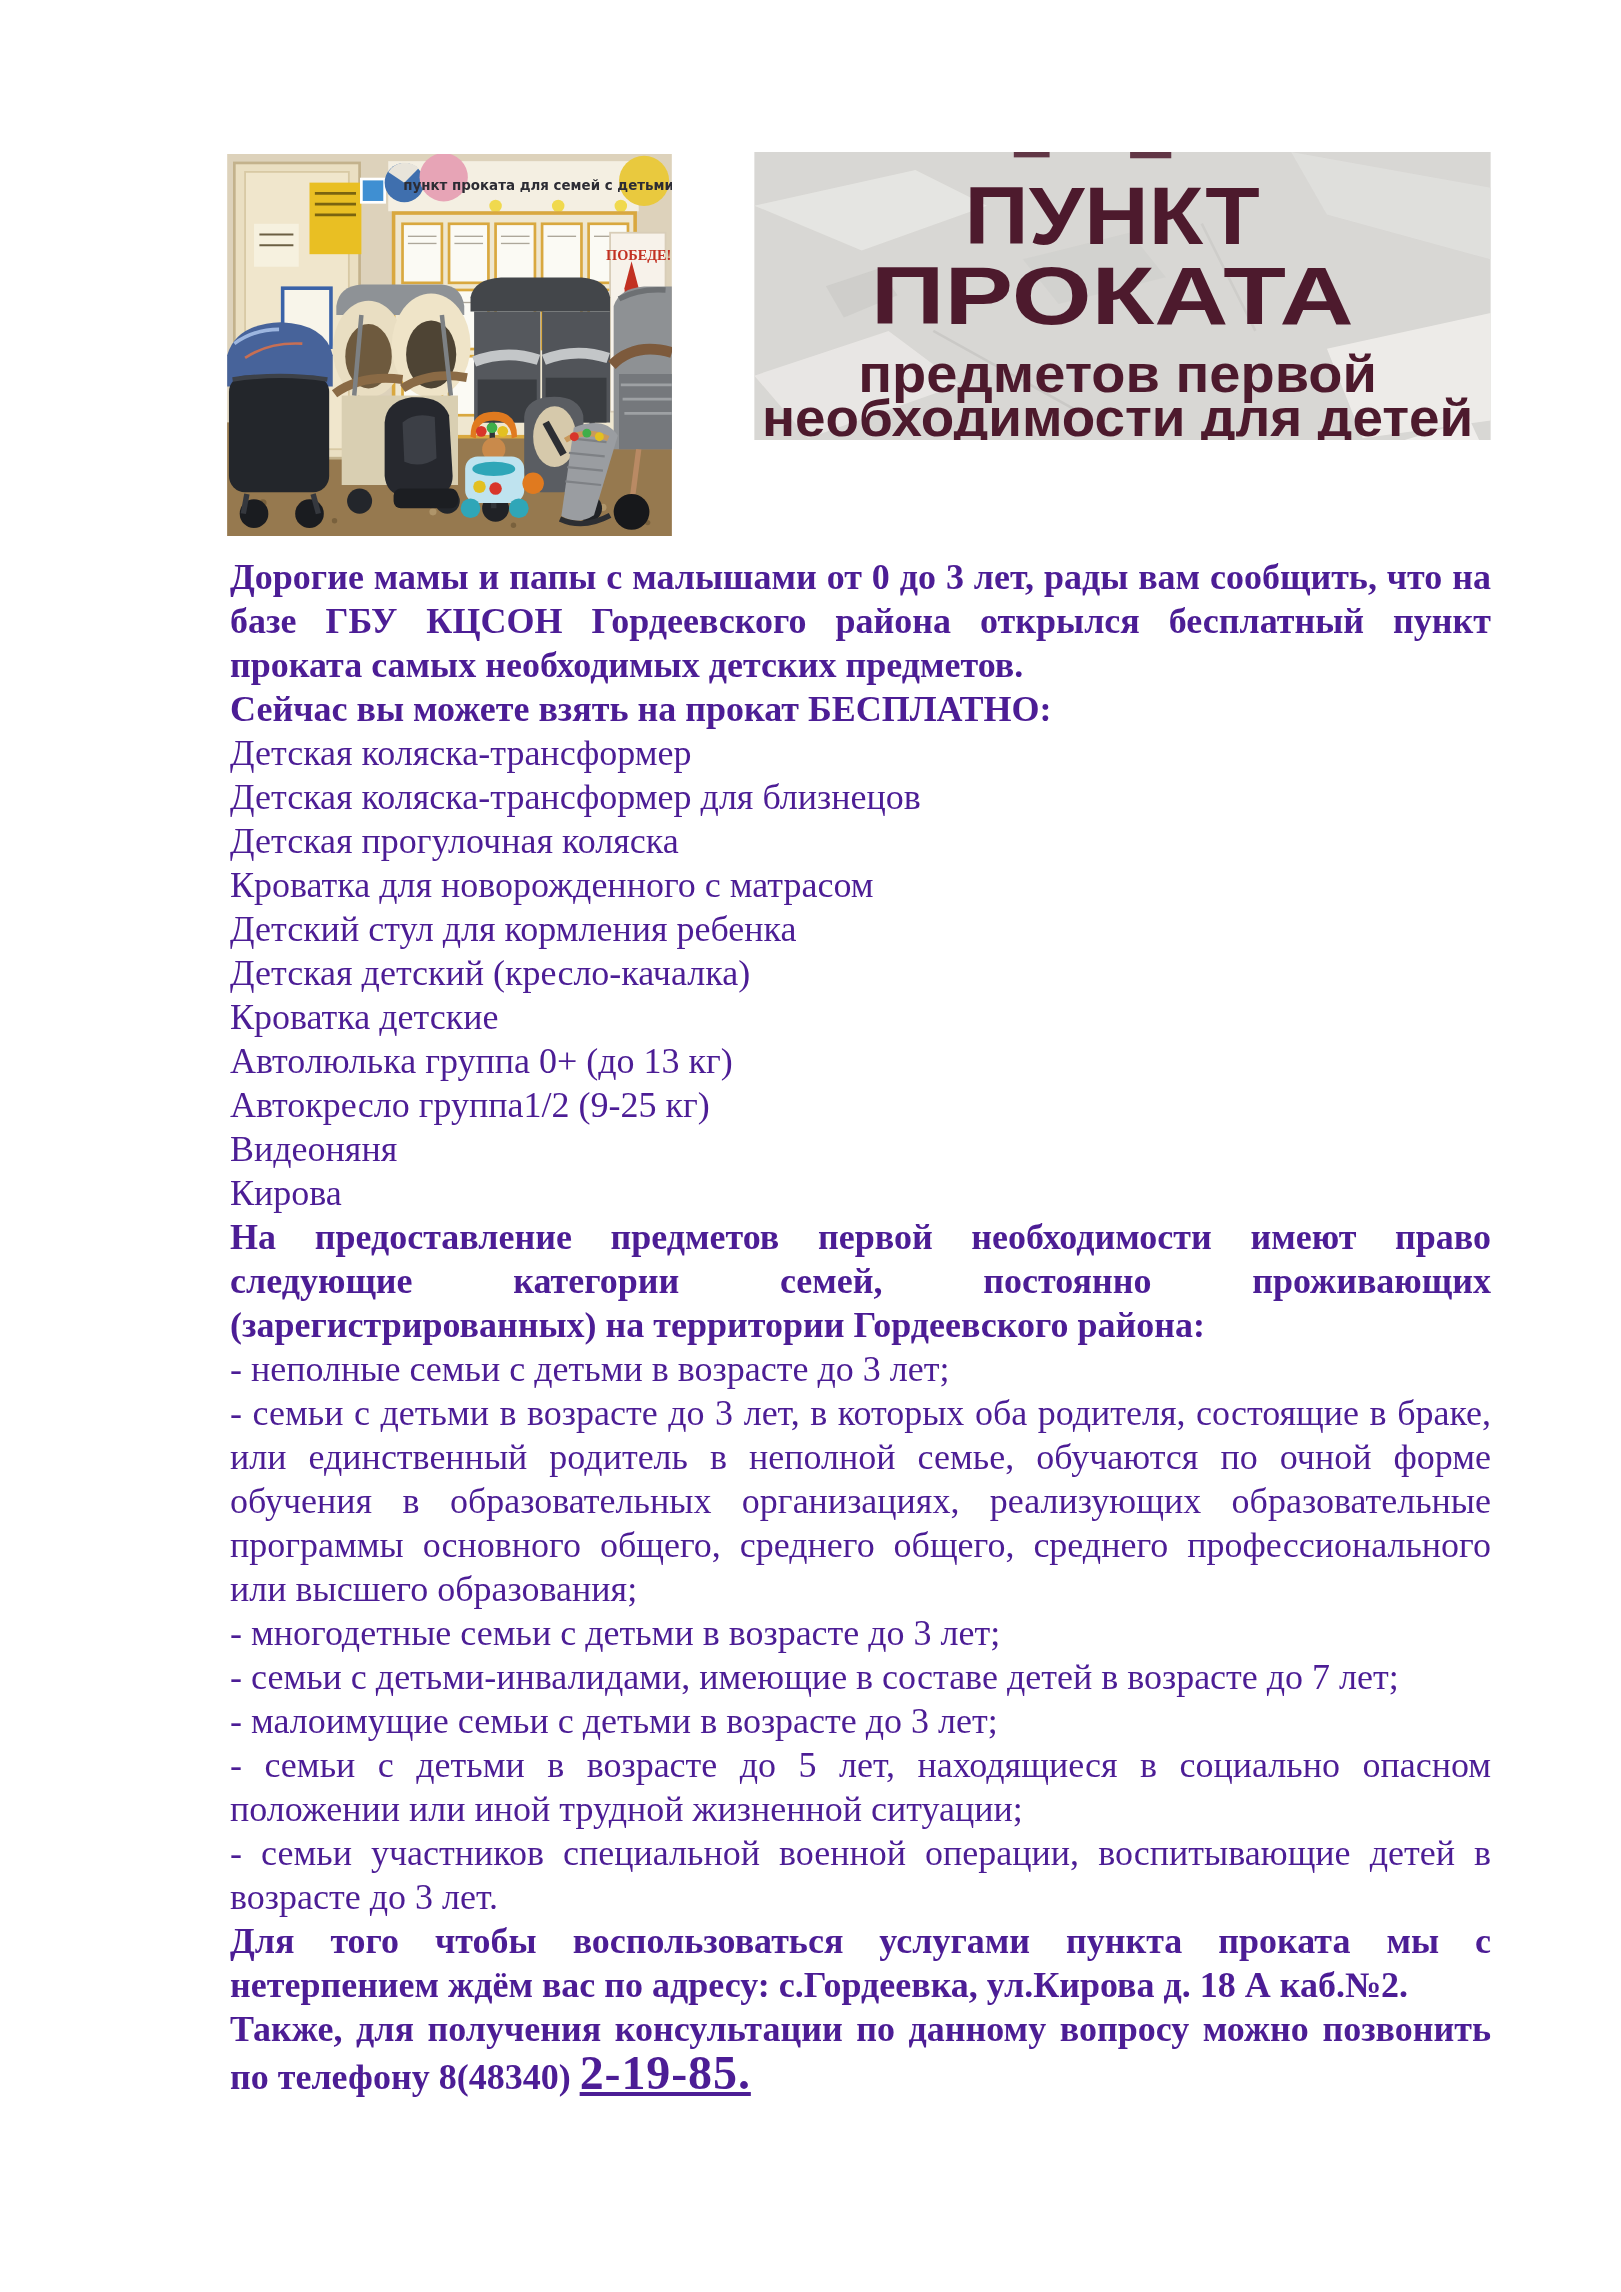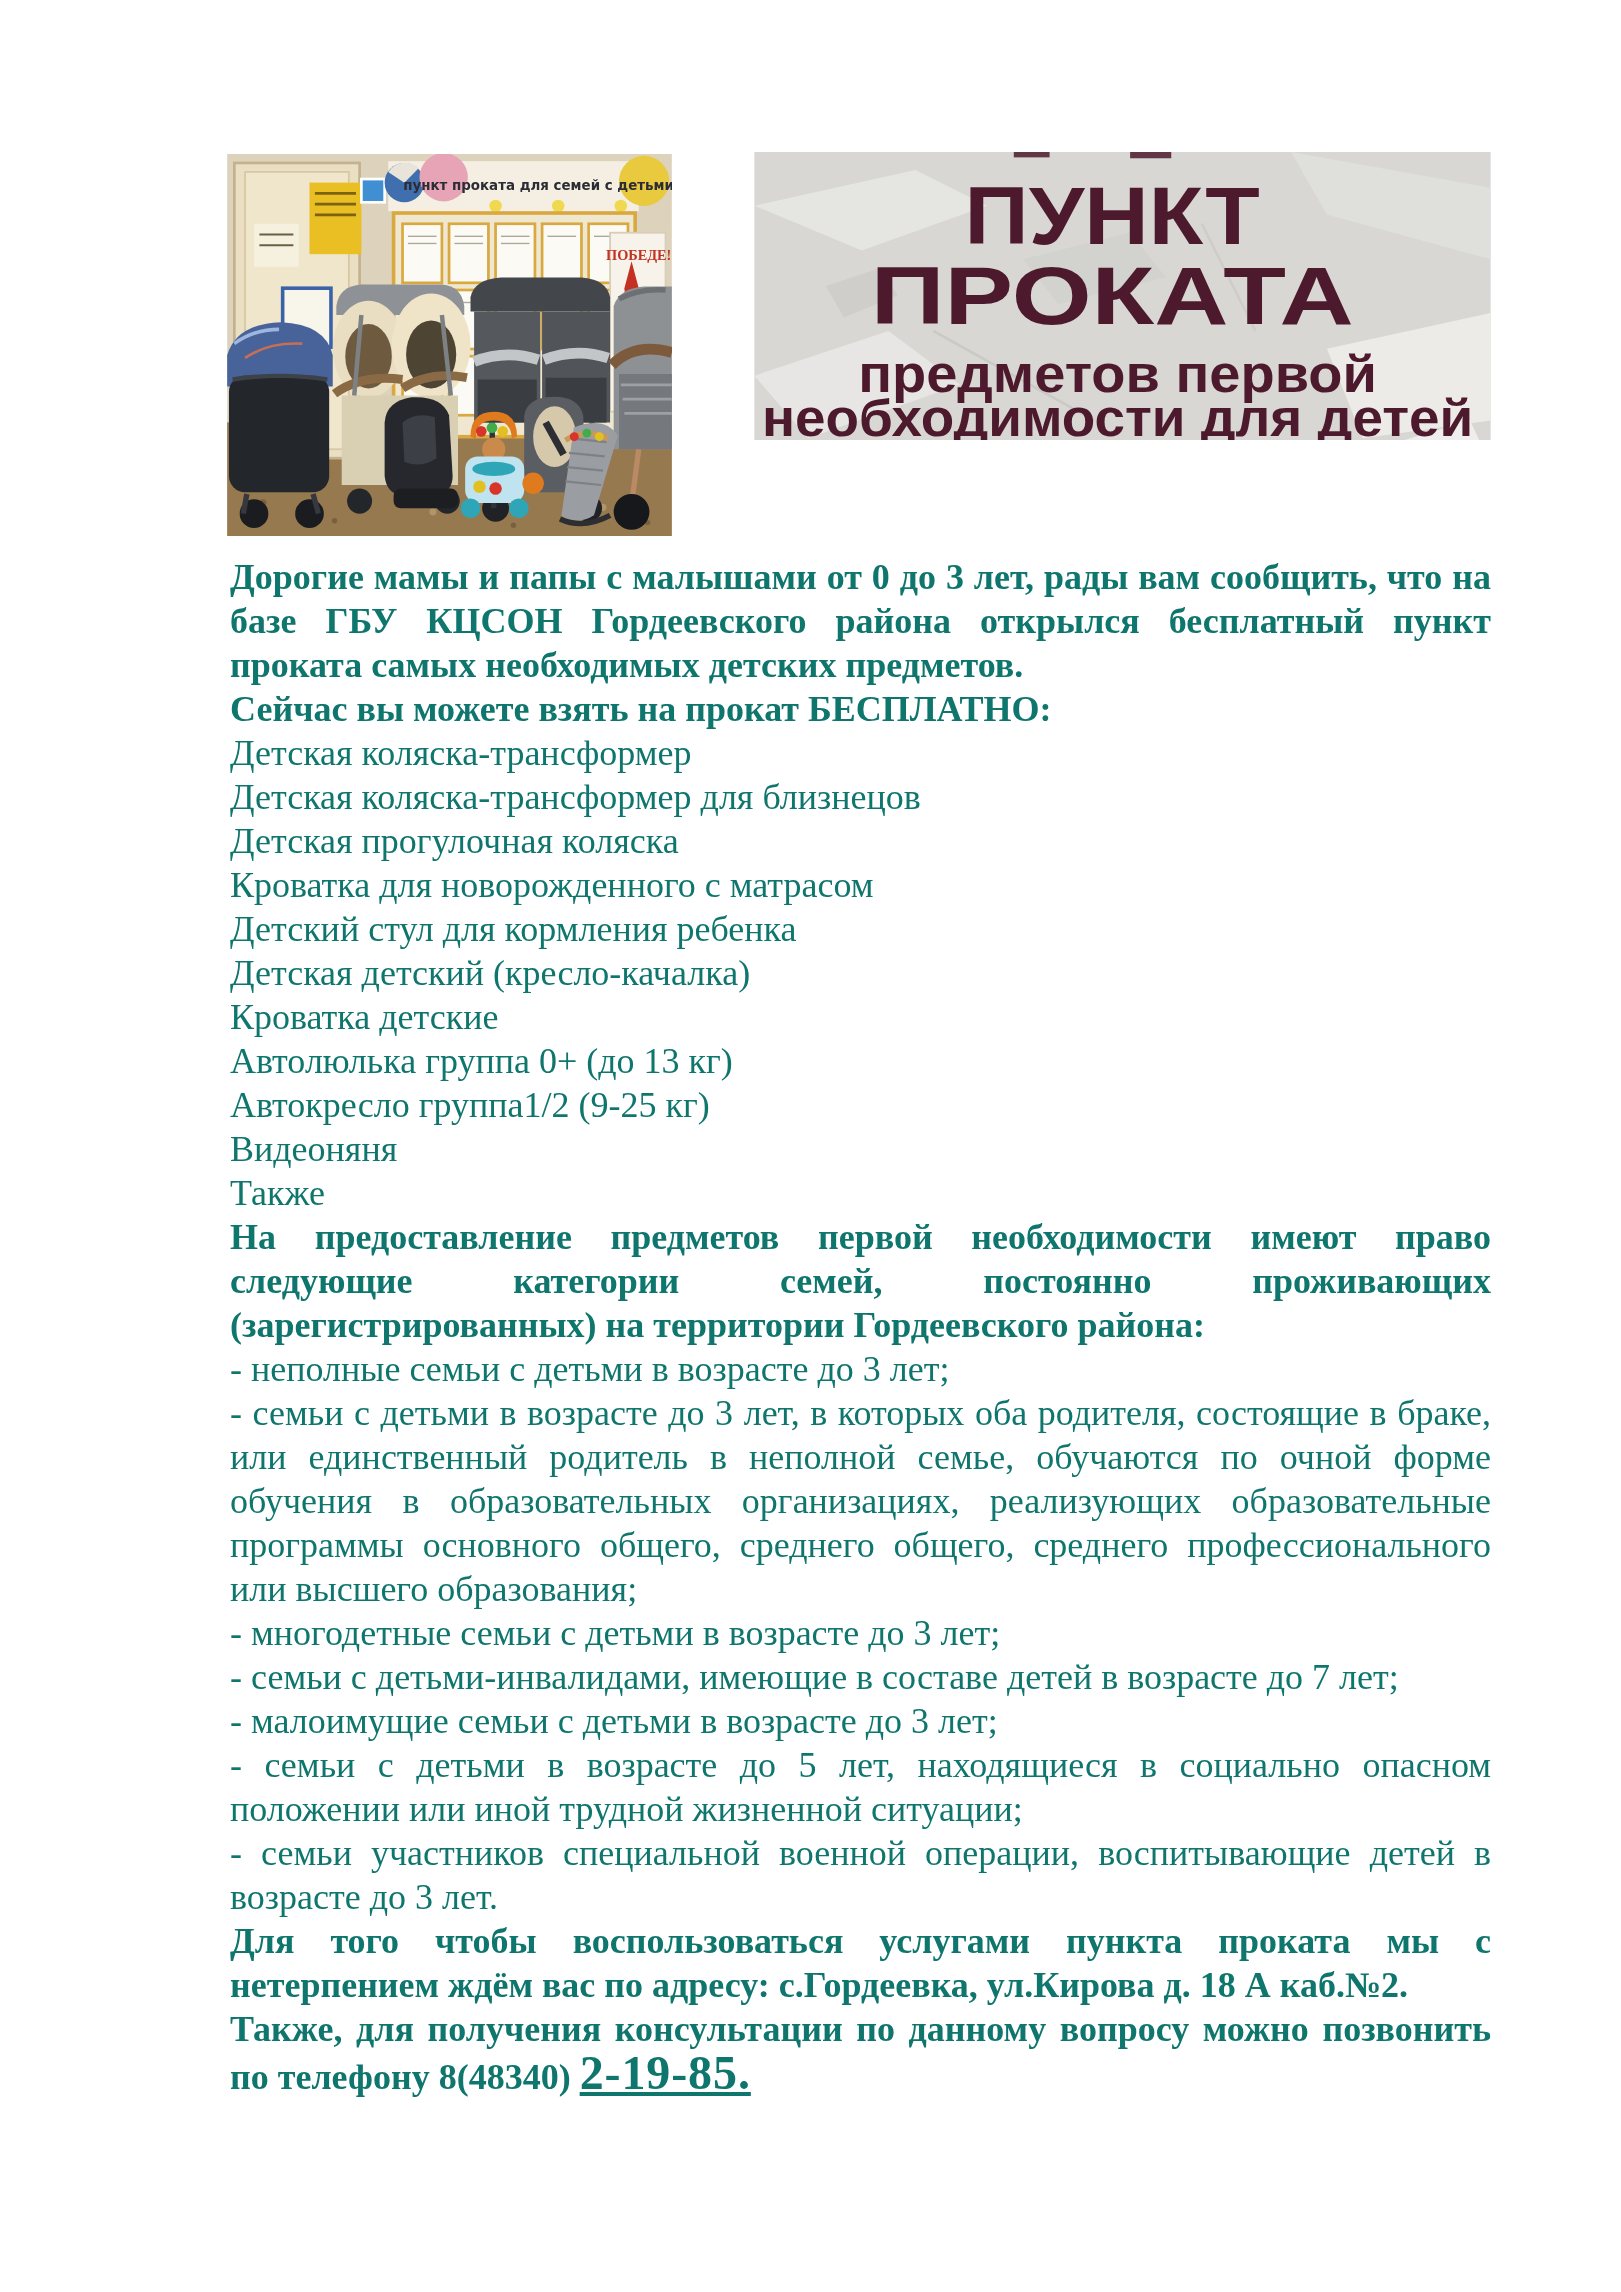--- a/index.html
+++ b/index.html
@@ -1,18 +1,18 @@
 <!DOCTYPE html>
 <html lang="ru" style="font-size:14.3px"><head>
 <meta charset="utf-8">
 <style>
   html,body{margin:0;padding:0;background:#ffffff;}
   .page{
     position:relative;width:1621px;height:2293px;background:#ffffff;
-    font-family:"Liberation Serif","DejaVu Serif",serif;color:#0f766e;overflow:hidden;
+    font-family:"Liberation Serif","DejaVu Serif",serif;color:#4c1d95;overflow:hidden;
   }
   .media-row{position:absolute;left:0;top:0;width:1621px;height:537px;}
   .photo-wrap{position:absolute;left:227px;top:154px;width:445px;height:382px;overflow:hidden;}
   .poster-wrap{position:absolute;left:754px;top:152px;width:737px;height:288px;overflow:hidden;}
   .textblock{
     position:absolute;left:230px;top:555px;width:1261px;
     font-size:36px;line-height:44px;text-align:justify;
   }
   .textblock p{margin:0;padding:0;}
   .b{font-weight:bold;}
@@ -244,21 +244,21 @@
     <div class="item">Детская коляска-трансформер</div>
     <div class="item">Детская коляска-трансформер для близнецов</div>
     <div class="item">Детская прогулочная коляска</div>
     <div class="item">Кроватка для новорожденного с матрасом</div>
     <div class="item">Детский стул для кормления ребенка</div>
     <div class="item">Детская детский (кресло-качалка)</div>
     <div class="item">Кроватка детские</div>
     <div class="item">Автолюлька группа 0+ (до 13 кг)</div>
     <div class="item">Автокресло группа1/2 (9-25 кг)</div>
     <div class="item">Видеоняня</div>
-    <div class="item">Также</div>
+    <div class="item">Кирова</div>
 
     <p class="b">На предоставление предметов первой необходимости имеют право следующие категории семей, постоянно проживающих (зарегистрированных) на территории Гордеевского района:</p>
 
     <p>- неполные семьи с детьми в возрасте до 3 лет;</p>
     <p>- семьи с детьми в возрасте до 3 лет, в которых оба родителя, состоящие в браке, или единственный родитель в неполной семье, обучаются по очной форме обучения в образовательных организациях, реализующих образовательные программы основного общего, среднего общего, среднего профессионального или высшего образования;</p>
     <p>- многодетные семьи с детьми в возрасте до 3 лет;</p>
     <p>- семьи с детьми-инвалидами, имеющие в составе детей в возрасте до 7 лет;</p>
     <p>- малоимущие семьи с детьми в возрасте до 3 лет;</p>
     <p>- семьи с детьми в возрасте до 5 лет, находящиеся в социально опасном положении или иной трудной жизненной ситуации;</p>
     <p>- семьи участников специальной военной операции, воспитывающие детей в возрасте до 3 лет.</p>

